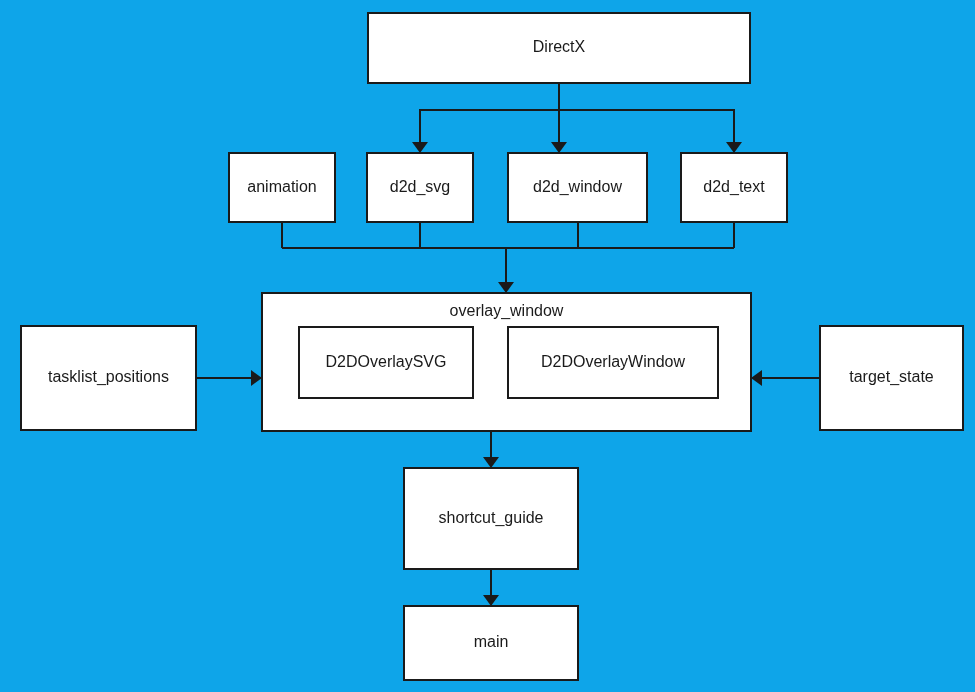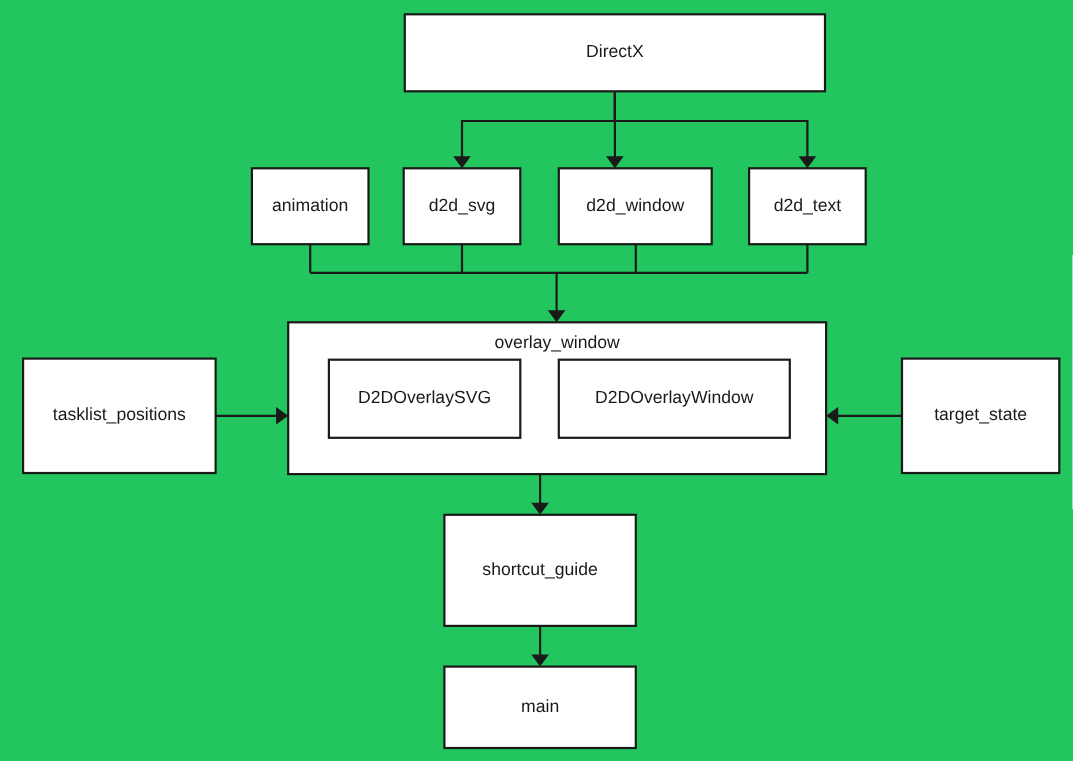--- a/index.html
+++ b/index.html
@@ -11,21 +11,21 @@
   body {
     width: 975px;
     height: 692px;
     font-family: "Liberation Sans", sans-serif;
     overflow: hidden;
   }
   #diagram-root {
     position: relative;
     width: 975px;
     height: 692px;
-    background: #22c55e;
+    background: #0ea5e9;
   }
   svg#diagram-svg {
     position: absolute;
     top: 0;
     left: 0;
     width: 975px;
     height: 692px;
     display: block;
   }
   .node-box {

